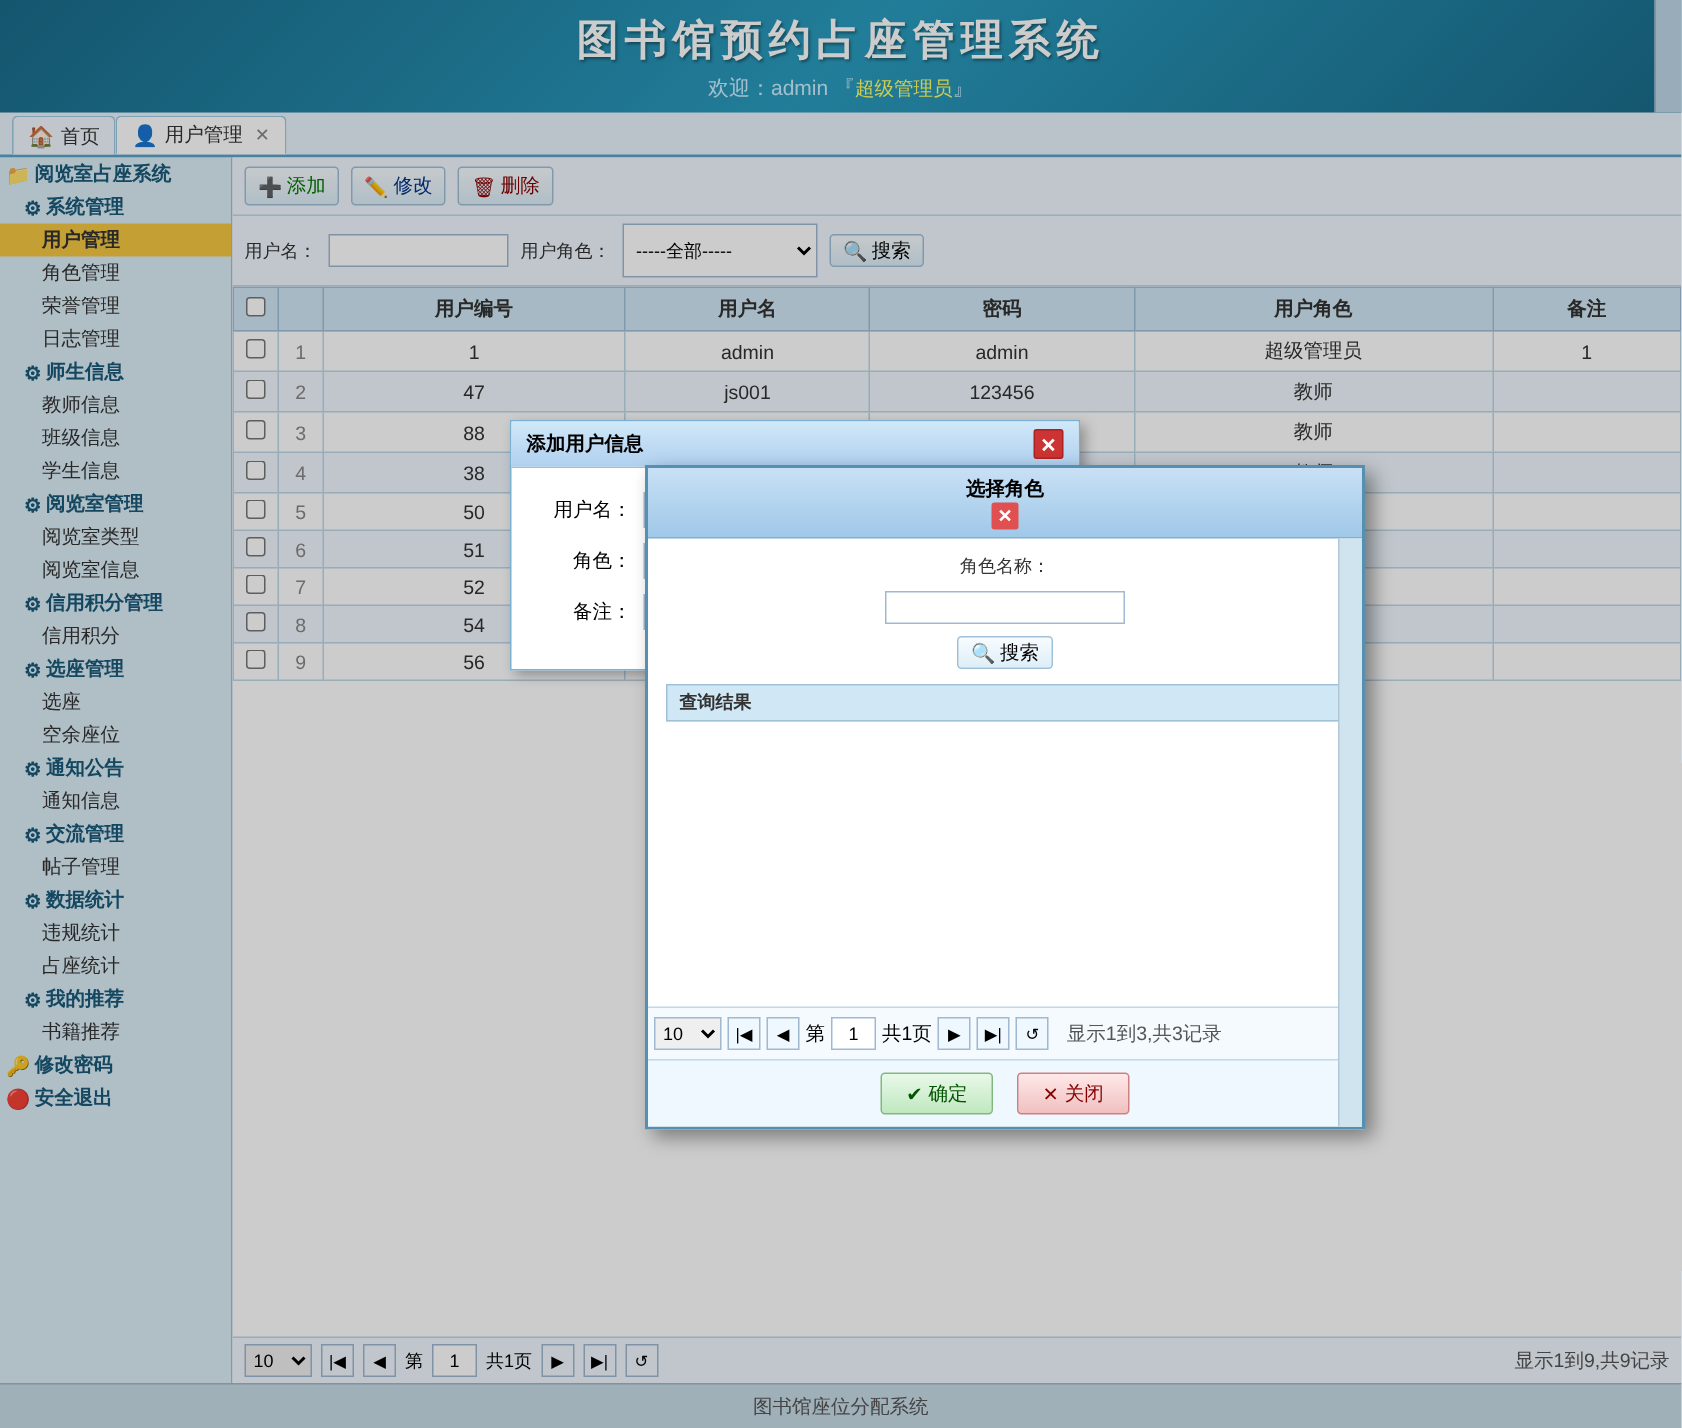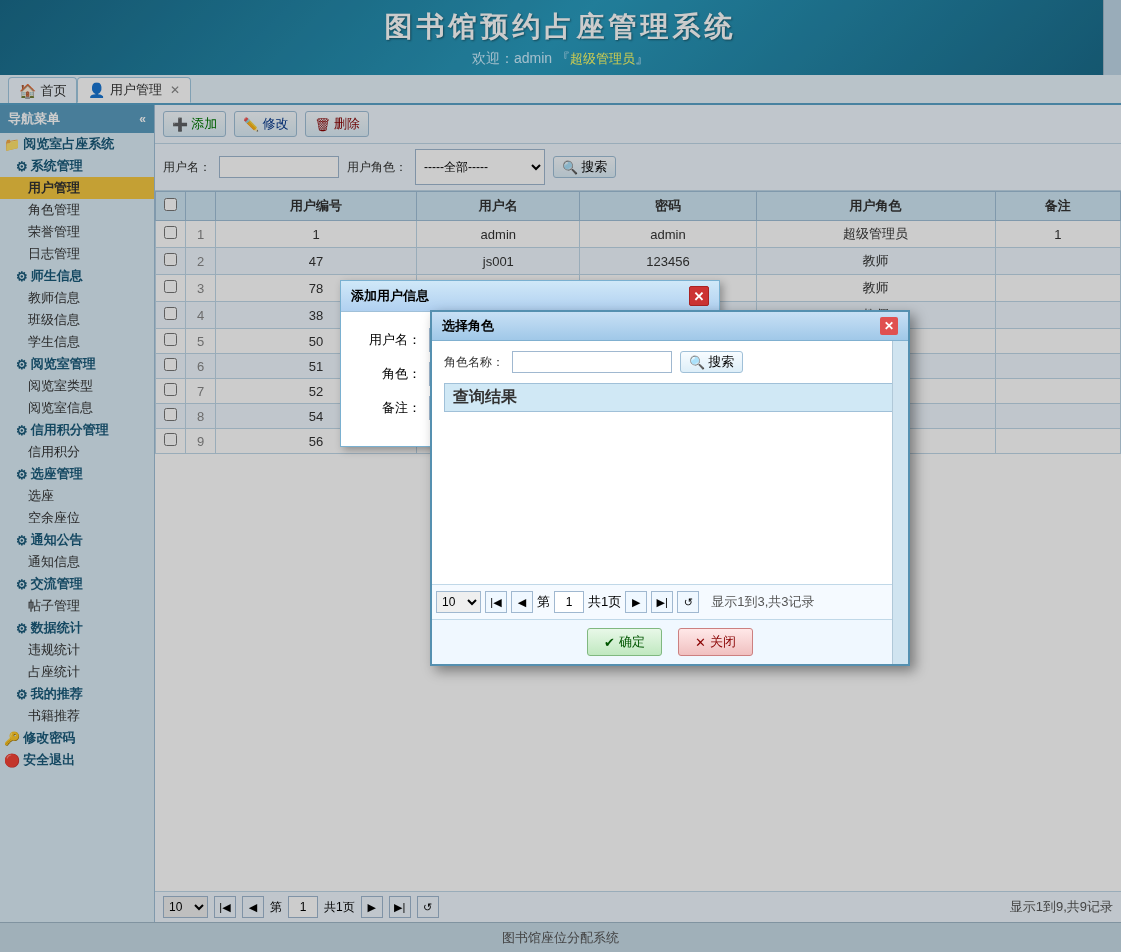--- a/index.html
+++ b/index.html
@@ -72,27 +72,27 @@
     .dialog-add-user .dialog-header { background: linear-gradient(to bottom, #d0e8f8, #b0d0f0); padding: 5px 10px; font-weight: bold; font-size: 13px; display: flex; justify-content: space-between; align-items: center; border-bottom: 1px solid #a0c0d8; gap: 35px; }
     .dialog-add-user .dialog-body { padding: 16px 20px; }
     .dialog-add-user .form-row { display: flex; align-items: center; margin-bottom: 10px; }
     .dialog-add-user .form-label { width: 60px; text-align: right; margin-right: 8px; font-size: 13px; }
     .dialog-add-user .form-input { border: 1px solid #a0b8d0; padding: 3px 6px; width: 220px; height: 24px; font-size: 12px; }
     .dialog-add-user .form-select-display { border: 1px solid #a0b8d0; padding: 3px 6px; width: 180px; height: 24px; font-size: 12px; display: inline-flex; align-items: center; background: white; cursor: pointer; }
     .dialog-add-user .form-select-btn { border: 1px solid #a0b8d0; padding: 2px 6px; margin-left: 4px; background: linear-gradient(to bottom, #f0f8ff, #d8eef8); cursor: pointer; font-size: 12px; height: 24px; }
 
     
     .dialog-role { position: absolute; left: 430px; top: 310px; width: 480px; background: white; border: 2px solid #5590b0; box-shadow: 5px 5px 12px rgba(0,0,0,0.4); z-index: 200; }
-    .dialog-role .dialog-header { background: linear-gradient(to bottom, #c8e0f5, #a0c8e8); padding: 5px 10px; font-weight: bold; font-size: 13px; display: flex; justify-content: space-between; align-items: center; border-bottom: 1px solid #80b0d0; }
+    .dialog-role .dialog-header { background: linear-gradient(to bottom, #c8e0f5, #a0c8e8); padding: 5px 10px; font-weight: bold; font-size: 13px; display: flex; justify-content: space-between; align-items: center; border-bottom: 1px solid #80b0d0; flex-direction: column; }
     .dialog-role .dialog-body { padding: 10px 12px; }
-    .dialog-role .role-search-row { display: flex; align-items: center; gap: 8px; margin-bottom: 10px; }
+    .dialog-role .role-search-row { display: flex; align-items: center; gap: 8px; margin-bottom: 10px; flex-direction: column; }
     .dialog-role .role-label { font-size: 12px; color: #333; }
     .dialog-role .role-input { border: 1px solid #a0b8d0; padding: 2px 6px; width: 160px; height: 22px; font-size: 12px; }
     .dialog-role .role-search-btn { display: flex; align-items: center; gap: 3px; padding: 2px 8px; border: 1px solid #a0c0d8; background: linear-gradient(to bottom, #f8fcff, #ddeef8); border-radius: 3px; cursor: pointer; font-size: 12px; height: 22px; }
-    .dialog-role .query-result-label { background: #d0e8f5; border: 1px solid #a0c0d8; padding: 3px 8px; font-weight: bold; font-size: 16px; margin-bottom: 2px; color: #333; }
+    .dialog-role .query-result-label { background: #d0e8f5; border: 1px solid #a0c0d8; padding: 3px 8px; font-weight: bold; font-size: 12px; margin-bottom: 20px; color: #333; }
     .dialog-role table { width: 100%; border-collapse: collapse; font-size: 12px; }
     .dialog-role table th { background: #e0f0f8; border: 1px solid #a0c0d8; padding: 4px 8px; text-align: center; font-weight: bold; }
     .dialog-role table td { border: 1px solid #c8d8e8; padding: 3px 8px; text-align: center; }
     .dialog-role table tr:nth-child(even) td { background: #f5fbff; }
     .dialog-role .dialog-footer-pager { display: flex; align-items: center; gap: 4px; padding: 6px 4px; border-top: 1px solid #c0d8e8; background: #f5faff; font-size: 12px; }
     .dialog-role .dialog-footer-btns { display: flex; justify-content: center; gap: 16px; padding: 8px; background: #f0f8ff; border-top: 1px solid #c0d8e8; }
     .dialog-btn-ok { display: flex; align-items: center; gap: 4px; padding: 4px 16px; background: linear-gradient(to bottom, #e8f8e8, #c0e8c0); border: 1px solid #80b880; border-radius: 3px; cursor: pointer; color: #005500; font-size: 13px; }
     .dialog-btn-close { display: flex; align-items: center; gap: 4px; padding: 4px 16px; background: linear-gradient(to bottom, #ffe8e8, #f0c0c0); border: 1px solid #cc8080; border-radius: 3px; cursor: pointer; color: #880000; font-size: 13px; }
     .close-x { width: 18px; height: 18px; background: #e05050; color: white; border: none; border-radius: 2px; cursor: pointer; display: flex; align-items: center; justify-content: center; font-size: 12px; font-weight: bold; }
     .close-x2 { width: 20px; height: 20px; background: #cc3333; color: white; border: 1px solid #aa2222; border-radius: 2px; cursor: pointer; display: flex; align-items: center; justify-content: center; font-size: 13px; font-weight: bold; }
@@ -119,24 +119,20 @@
   <div class="tab active">
     <span class="tab-icon">👤</span>
     <span>用户管理</span>
     <span class="tab-close">✕</span>
   </div>
 </div>
 
 <div id="main">
 
   <div id="sidebar">
-    <div id="sidebar-header">
-      <span>导航菜单</span>
-      <span style="cursor:pointer;font-size:12px">«</span>
-    </div>
     <div class="tree-item level1">
       <span>📁</span>
       <span>阅览室占座系统</span>
     </div>
     <div class="tree-item level2">
       <span>⚙</span>
       <span>系统管理</span>
     </div>
     <div class="tree-item level3 selected">
       <span>用户管理</span>
@@ -293,21 +289,21 @@
     <td class="row-num">2</td>
     <td>47</td>
     <td>js001</td>
     <td>123456</td>
     <td>教师</td>
     <td></td>
   </tr>
             <tr>
     <td class="checkbox-col"><input type="checkbox" style=""></td>
     <td class="row-num">3</td>
-    <td>78</td>
+    <td>88</td>
     <td>js002</td>
     <td>123456</td>
     <td>教师</td>
     <td></td>
   </tr>
             <tr>
     <td class="checkbox-col"><input type="checkbox" style=""></td>
     <td class="row-num">4</td>
     <td>38</td>
     <td>js003</td>

